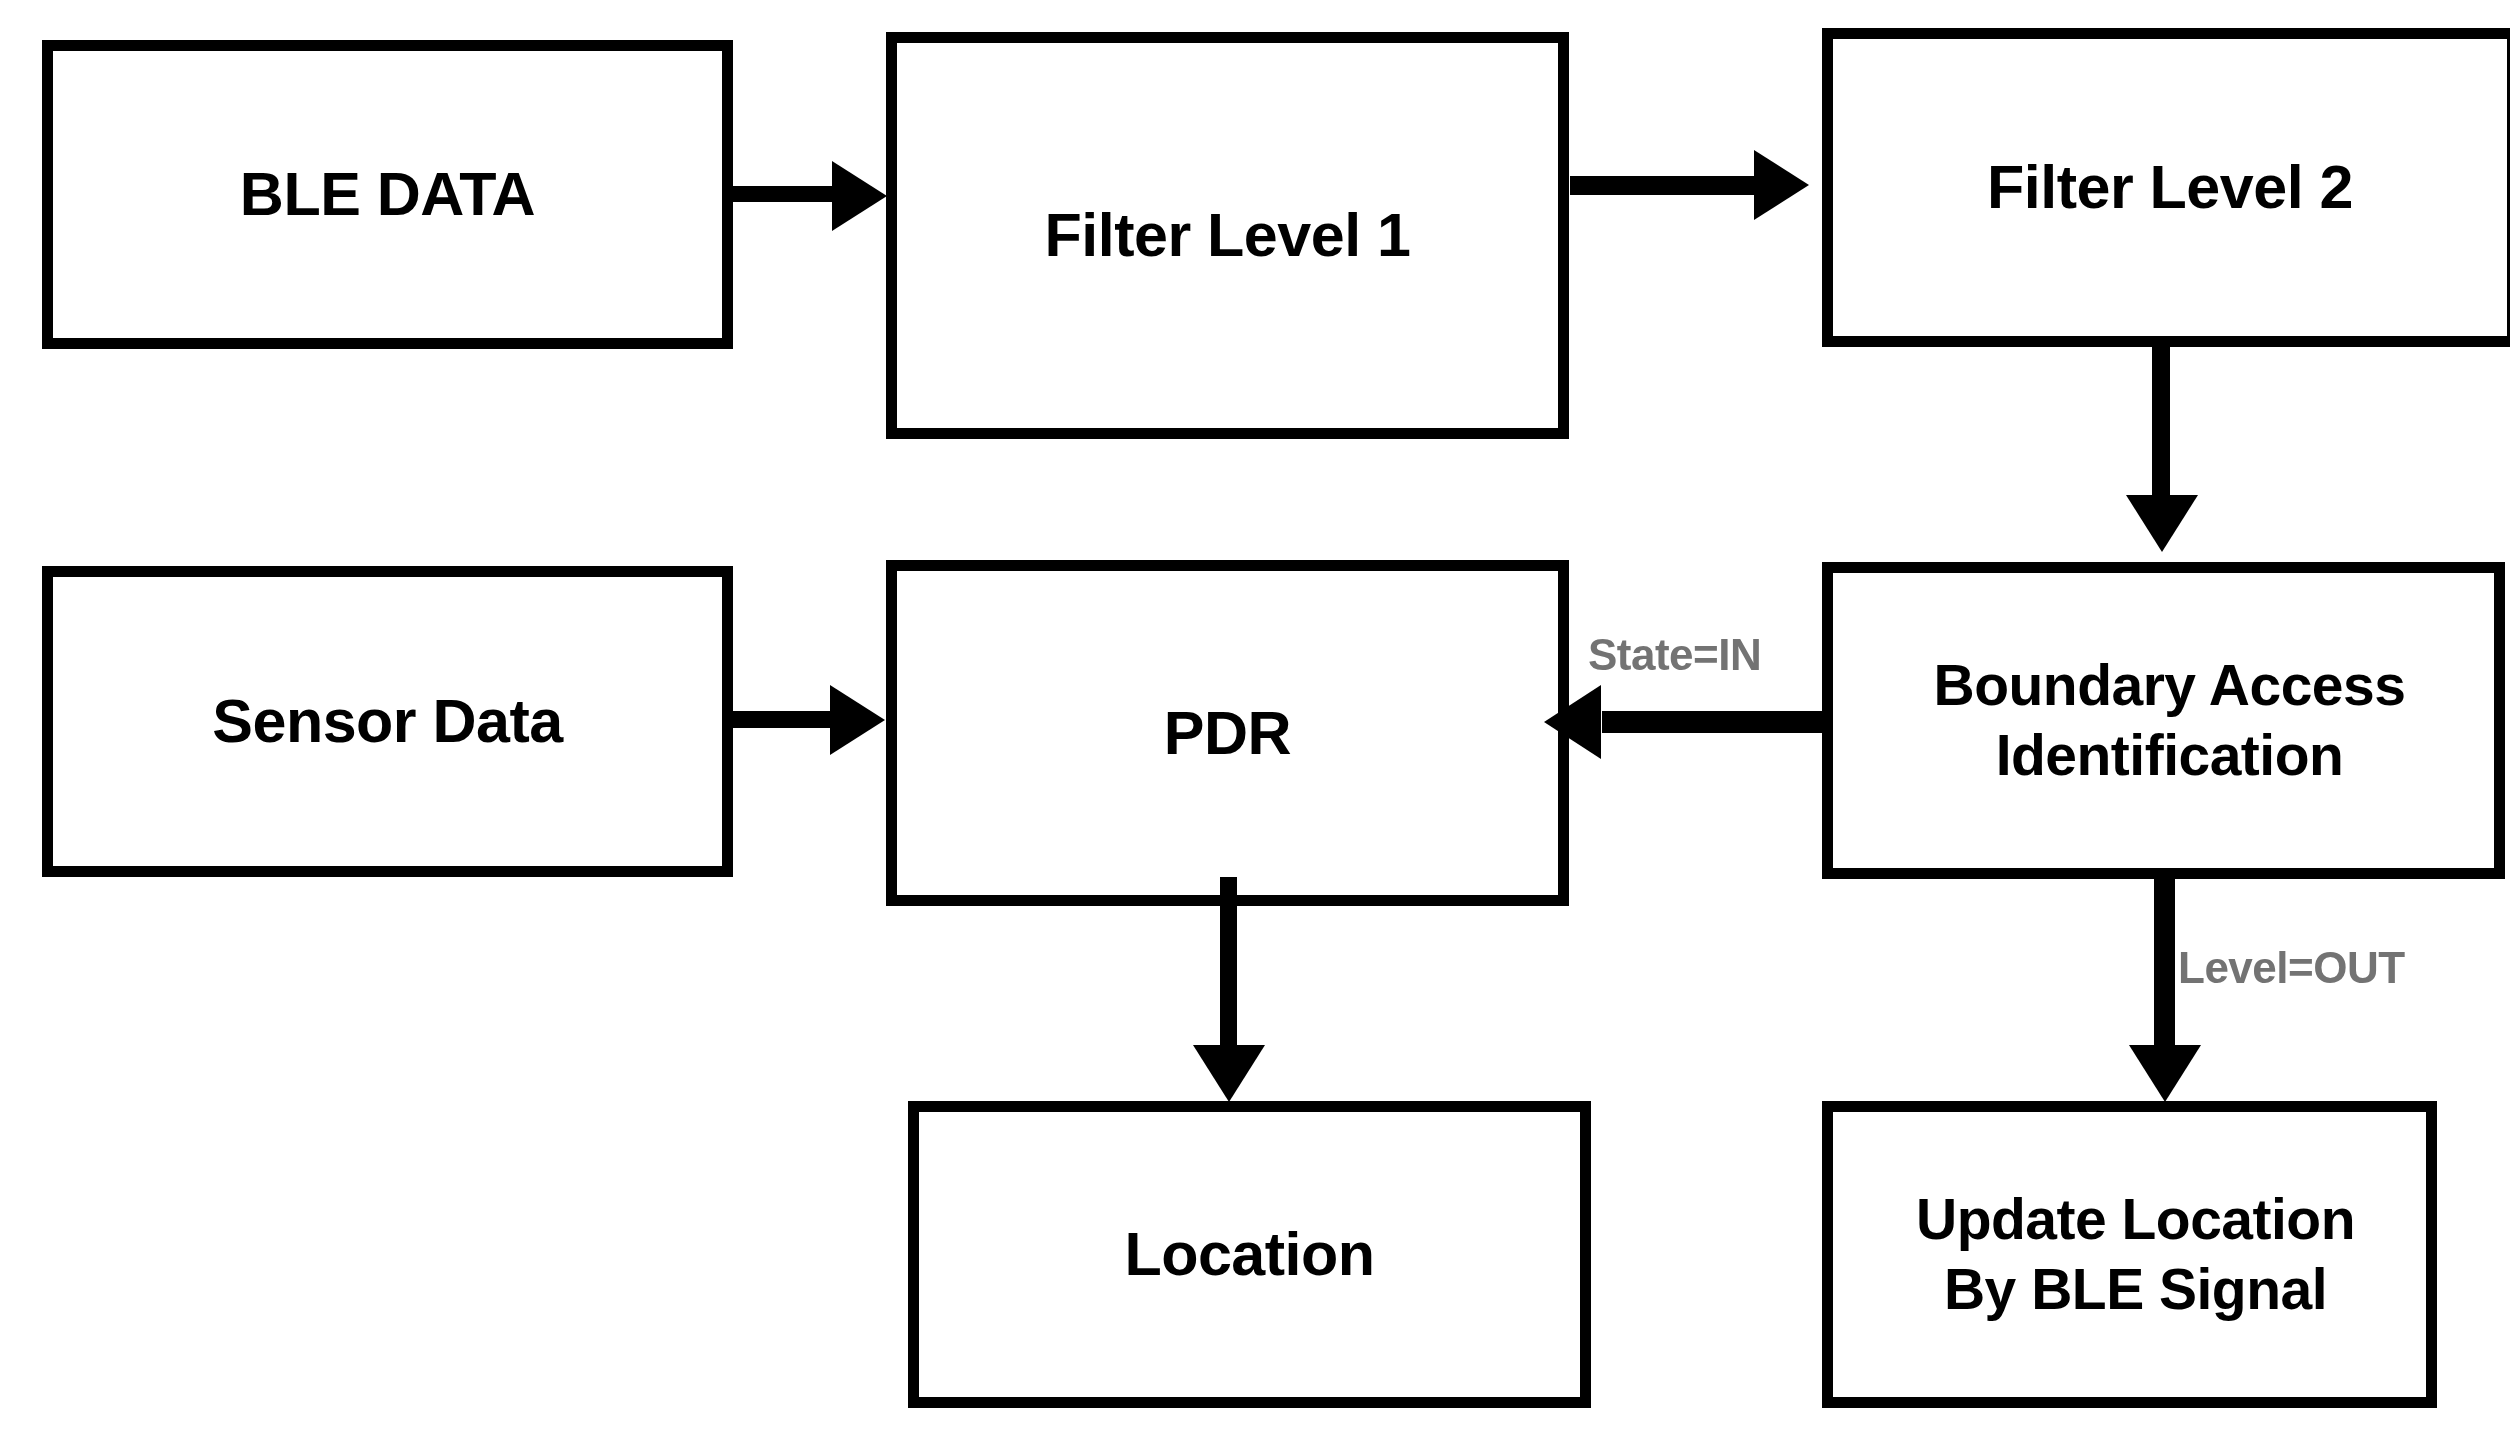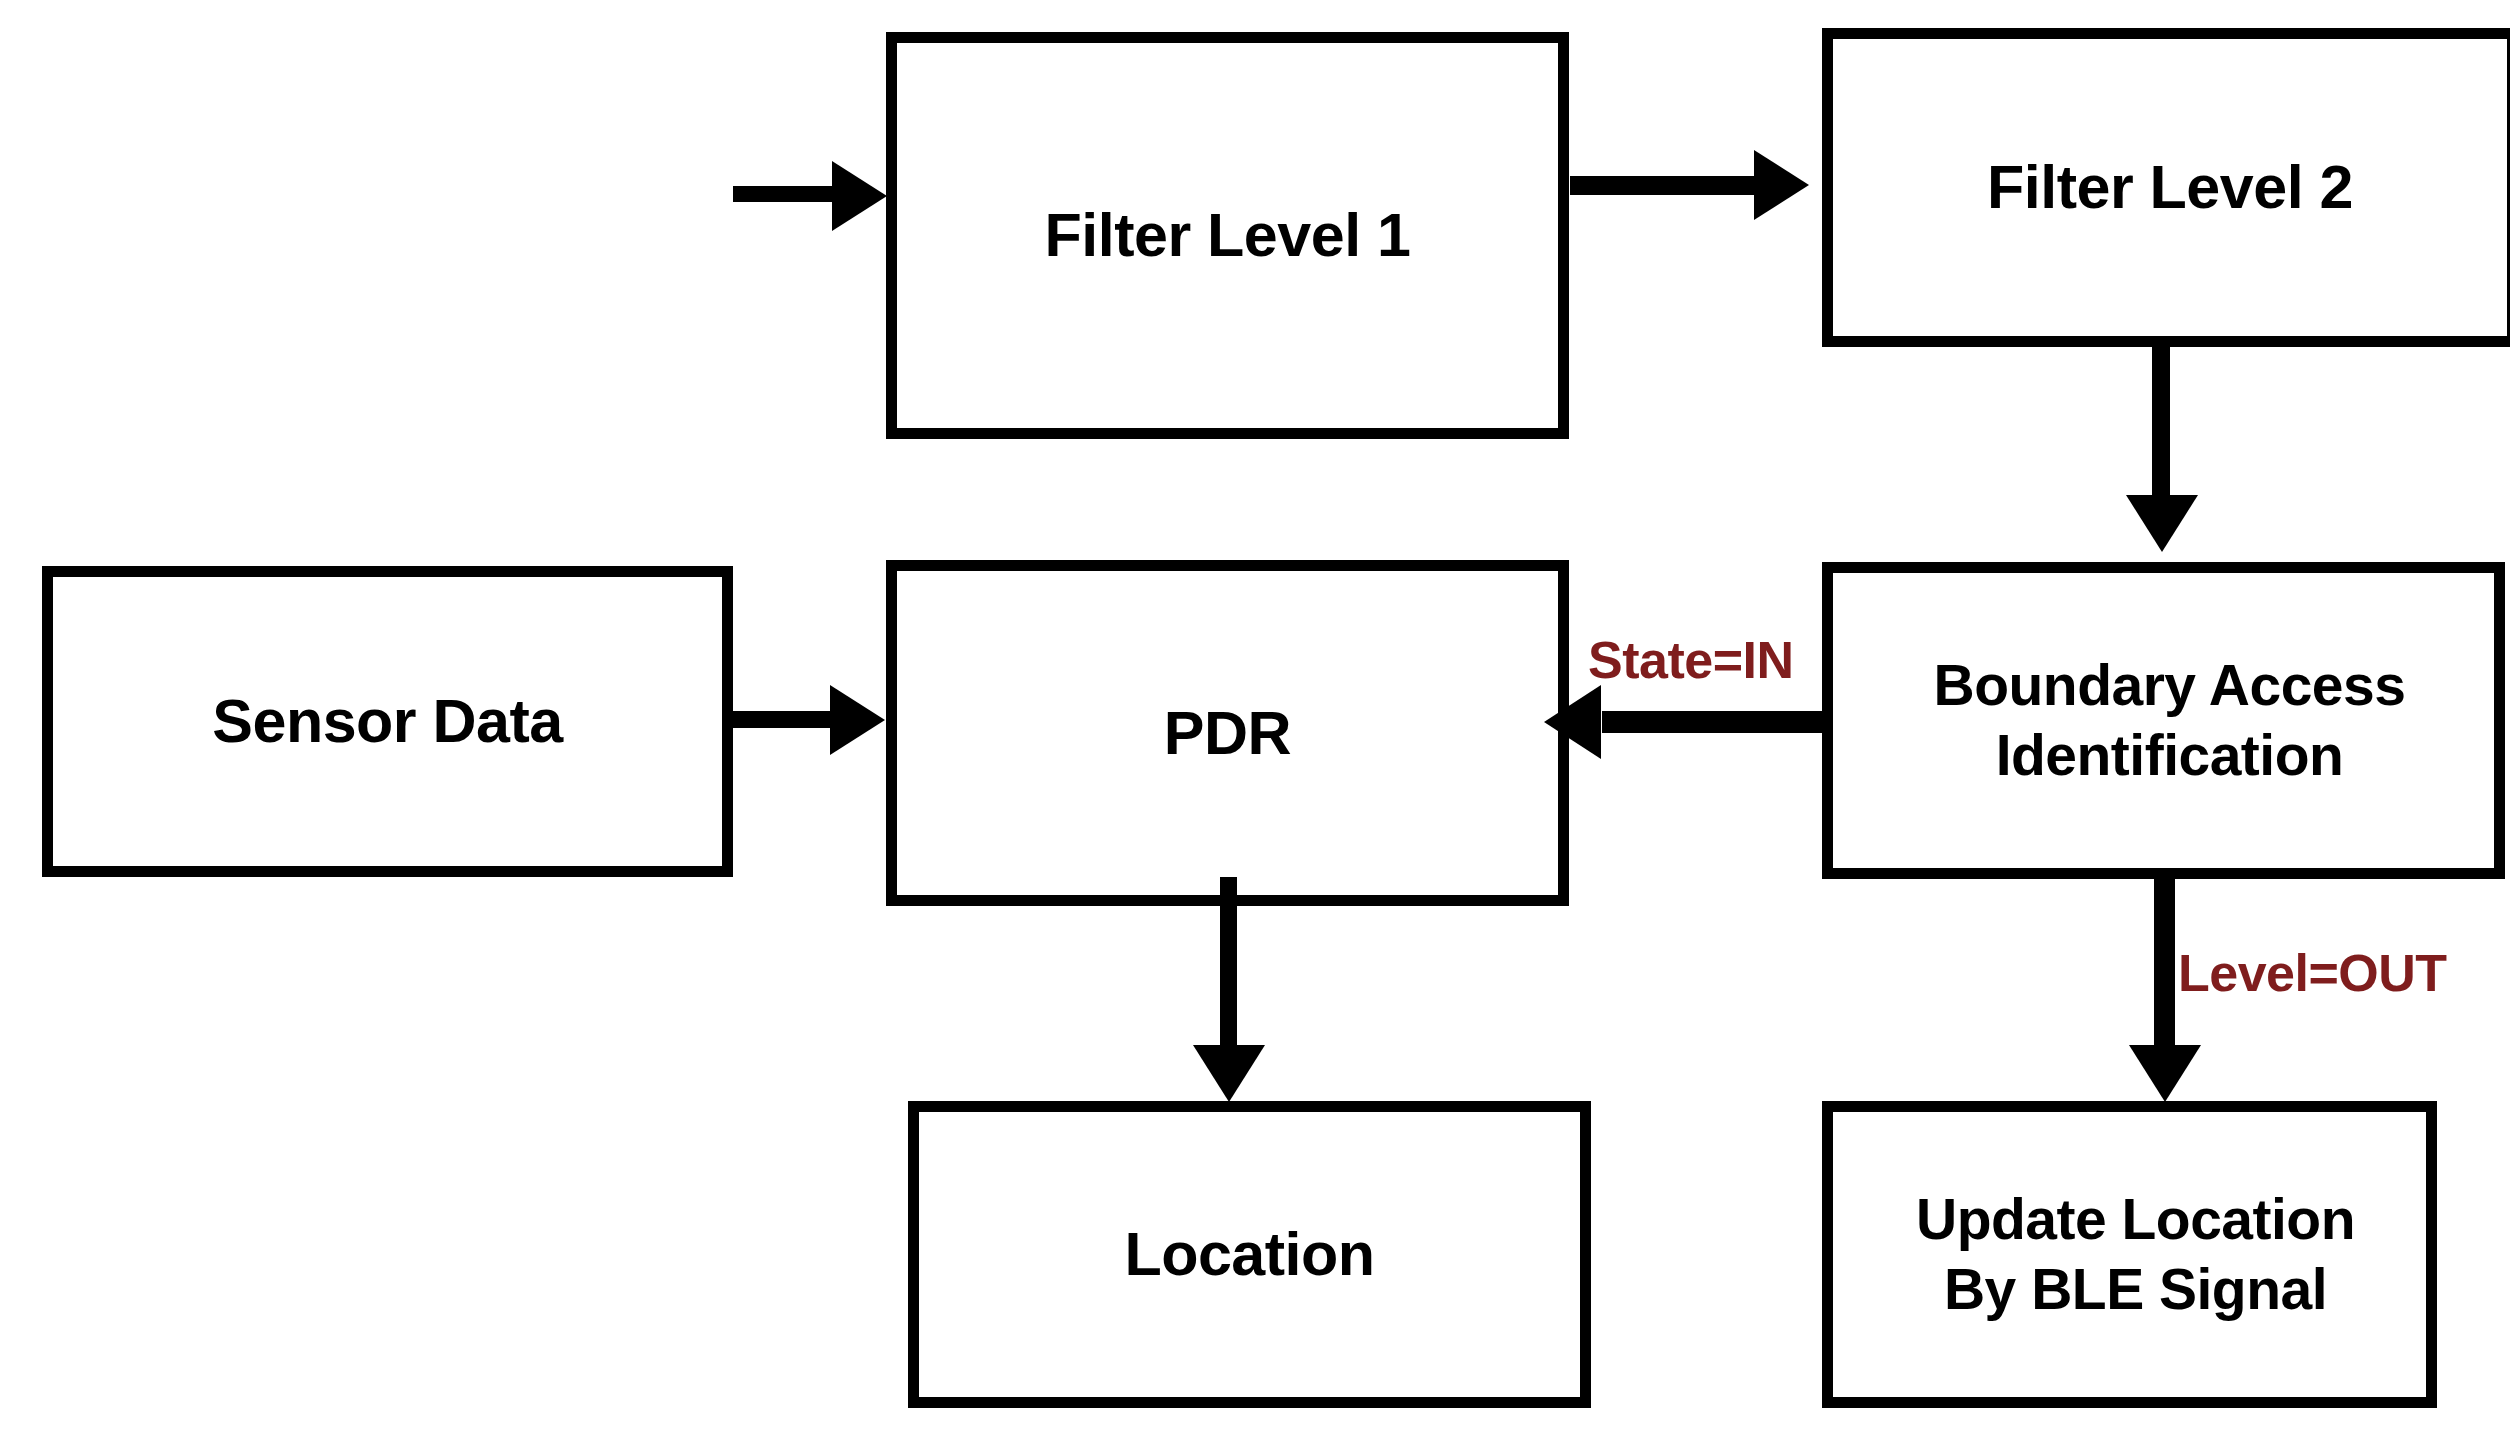--- a/index.html
+++ b/index.html
@@ -95,33 +95,36 @@
   #e6-shaft { left: 1220px; top: 877px; width: 17px; height: 178px; }
   #e6-head  { left: 1193px; top: 1045px; }
   
   #e7-shaft { left: 2154px; top: 877px; width: 21px; height: 178px; }
   #e7-head  { left: 2129px; top: 1045px; }
 
   .edge-label {
     position: absolute;
     font-family: "Liberation Sans", sans-serif;
     font-weight: bold;
-    font-size: 52px;
-    color: #7f1d1d;
+    font-size: 44px;
+    color: #737373;
     white-space: nowrap;
     letter-spacing: -0.5px;
   }
   #lbl-state-in  { left: 1588px; top: 630px; }
   #lbl-state-out { left: 2178px; top: 943px; }
 </style>
 </head>
 <body>
 
 <div id="canvas">
 
+  <div class="node" id="n-ble-data">
+    <span class="label fs-big">BLE DATA</span>
+  </div>
 
   <div class="node" id="n-filter-1">
     <span class="label fs-big">Filter Level 1</span>
   </div>
 
   <div class="node" id="n-filter-2">
     <span class="label fs-big">Filter Level 2</span>
   </div>
 
   <div class="node" id="n-sensor-data">

